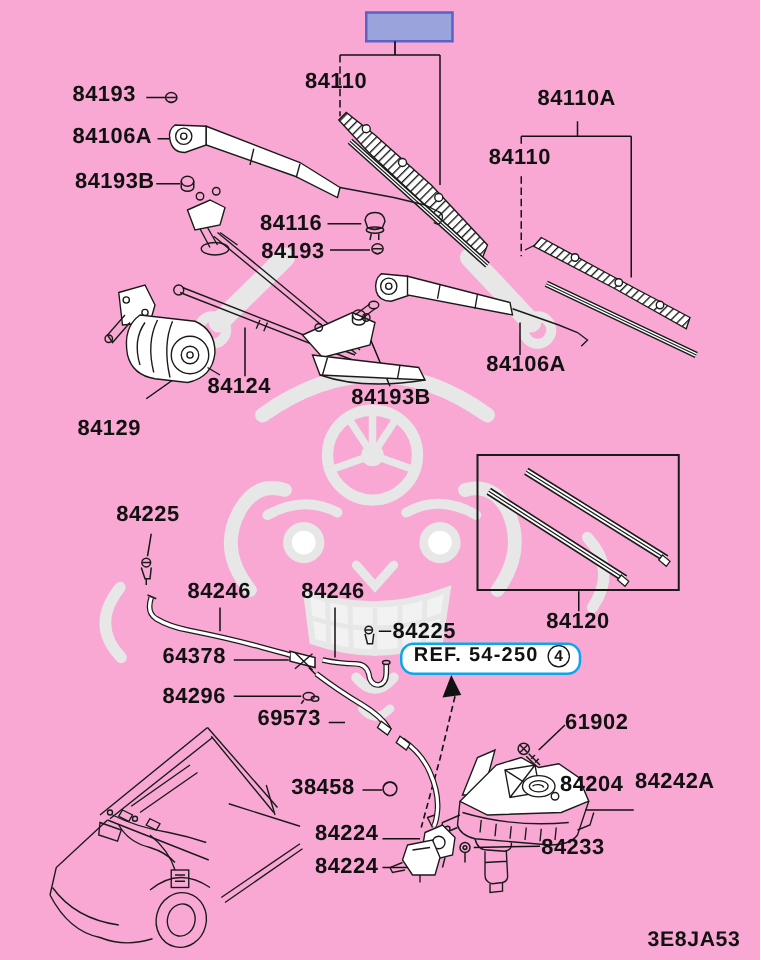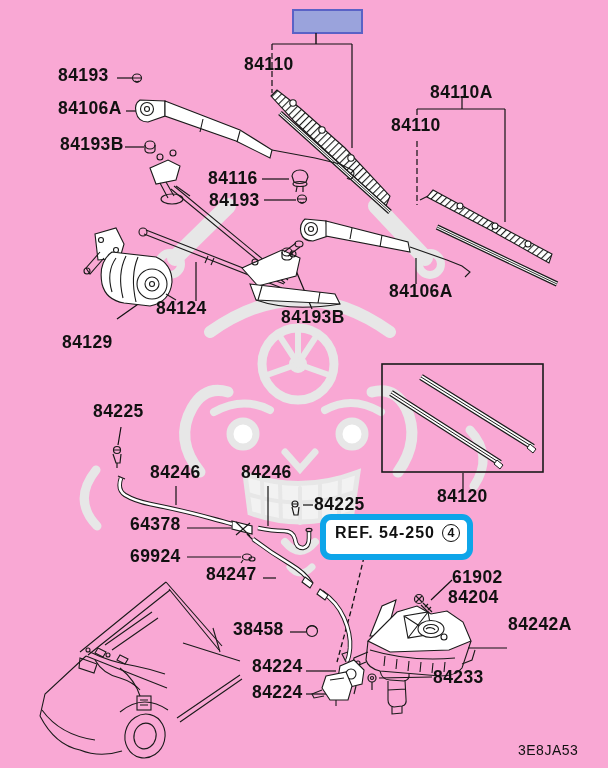--- a/index.html
+++ b/index.html
@@ -14,31 +14,31 @@
     font-family:"Liberation Sans", sans-serif;
   }
   #art{position:absolute;left:0;top:0;}
   .plabel{
     position:absolute;font-size:17.5px;font-weight:700;color:#111;
     letter-spacing:.4px;white-space:nowrap;line-height:1;cursor:pointer;
   }
   .hlbox{fill:var(--highlight-fill);stroke:var(--highlight-stroke);stroke-width:2;}
   .refbox{
     position:absolute;left:320px;top:514px;height:22px;
-    border:6px solid #0ea5e9;border-radius:11px;display:flex;align-items:flex-end;
-    padding:0 7px 12px 9px;font-size:16px;font-weight:700;color:#111;letter-spacing:1px;
+    border:2px solid #0ea5e9;border-radius:11px;display:flex;align-items:flex-start;
+    padding:0 7px 0 9px;font-size:16px;font-weight:700;color:#111;letter-spacing:1px;
     background:#fff;white-space:nowrap;
   }
   .refqty{
     display:inline-flex;align-items:center;justify-content:center;
     width:16px;height:16px;border:1.8px solid #111;border-radius:50%;
     font-size:12.5px;font-weight:700;margin-left:7px;letter-spacing:0;
   }
   .diagcode{
-    position:absolute;left:518px;top:742px;font-size:14px;font-weight:400;color:#111;
+    position:absolute;left:518px;top:742px;font-size:17px;font-weight:700;color:#111;
     letter-spacing:.5px;white-space:nowrap;
   }
 </style>
 </head>
 <body>
 
 <div id="stage">
 
 <svg id="art" width="609" height="768" viewBox="0 0 609 768" xmlns="http://www.w3.org/2000/svg">
   <defs>
@@ -341,41 +341,41 @@
     <circle cx="88" cy="650" r="2"></circle>
         <circle cx="108" cy="655" r="2"></circle>
     <path d="M98,648 l8,4 -3,5 -8,-4 Z M120,655 l8,4 -3,5 -8,-4 Z"></path>
   </g>
 </svg>
 
 <div class="plabel" style="left:58px;top:67px">84193</div>
 <div class="plabel" style="left:58px;top:100px">84106A</div>
 <div class="plabel" style="left:60px;top:136px">84193B</div>
 <div class="plabel" style="left:244px;top:56px">84110</div>
-<div class="plabel" style="left:430px;top:84px">84110A</div>
+<div class="plabel" style="left:430px;top:70px">84110A</div>
 <div class="plabel" style="left:391px;top:117px">84110</div>
 <div class="plabel" style="left:208px;top:170px">84116</div>
 <div class="plabel" style="left:209px;top:192px">84193</div>
 <div class="plabel" style="left:389px;top:283px">84106A</div>
-<div class="plabel" style="left:156px;top:300px">84124</div>
+<div class="plabel" style="left:166px;top:300px">84124</div>
 <div class="plabel" style="left:281px;top:309px">84193B</div>
 <div class="plabel" style="left:62px;top:334px">84129</div>
 <div class="plabel" style="left:93px;top:403px">84225</div>
 <div class="plabel" style="left:150px;top:464px">84246</div>
 <div class="plabel" style="left:241px;top:464px">84246</div>
 <div class="plabel" style="left:314px;top:496px">84225</div>
 <div class="plabel" style="left:130px;top:516px">64378</div>
-<div class="plabel" style="left:130px;top:548px">69924</div>
-<div class="plabel" style="left:206px;top:566px">84247</div>
+<div class="plabel" style="left:130px;top:548px">84296</div>
+<div class="plabel" style="left:206px;top:566px">69573</div>
 <div class="plabel" style="left:437px;top:488px">84120</div>
 <div class="plabel" style="left:233px;top:621px">38458</div>
 <div class="plabel" style="left:252px;top:658px">84224</div>
 <div class="plabel" style="left:252px;top:684px">84224</div>
 <div class="plabel" style="left:452px;top:569px">61902</div>
-<div class="plabel" style="left:448px;top:589px">84204</div>
+<div class="plabel" style="left:448px;top:619px">84204</div>
 <div class="plabel" style="left:508px;top:616px">84242A</div>
 <div class="plabel" style="left:433px;top:669px">84233</div>
 
 <div class="refbox">
   <span>REF. 54-250</span>
   <span class="refqty">4</span>
 </div>
 
 <div class="diagcode">3E8JA53</div>
 

